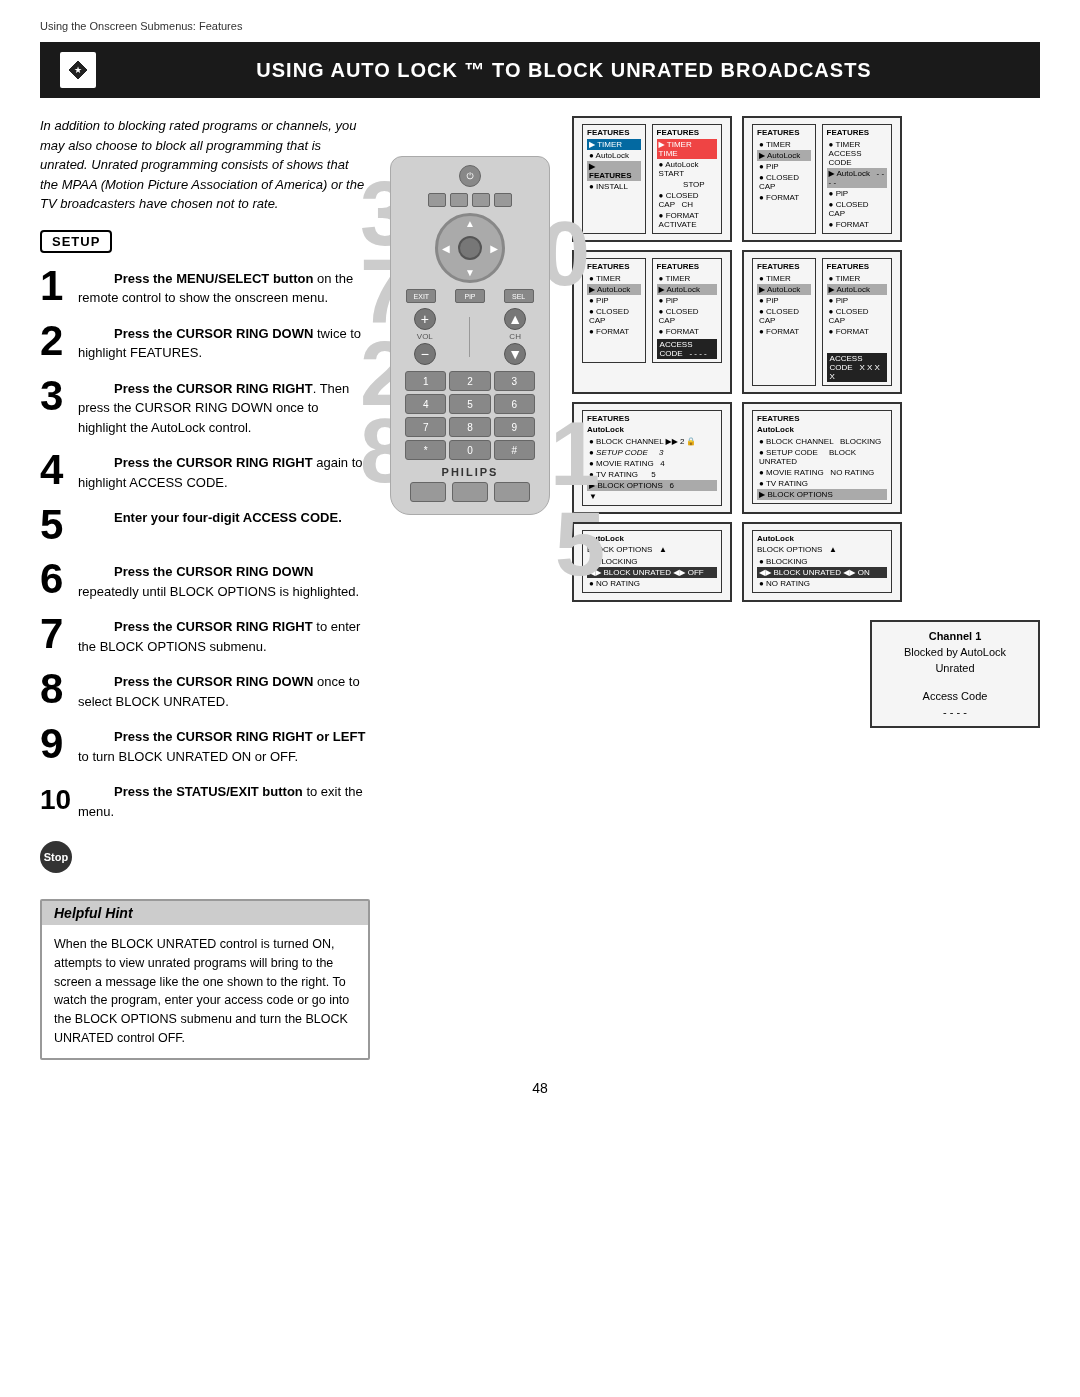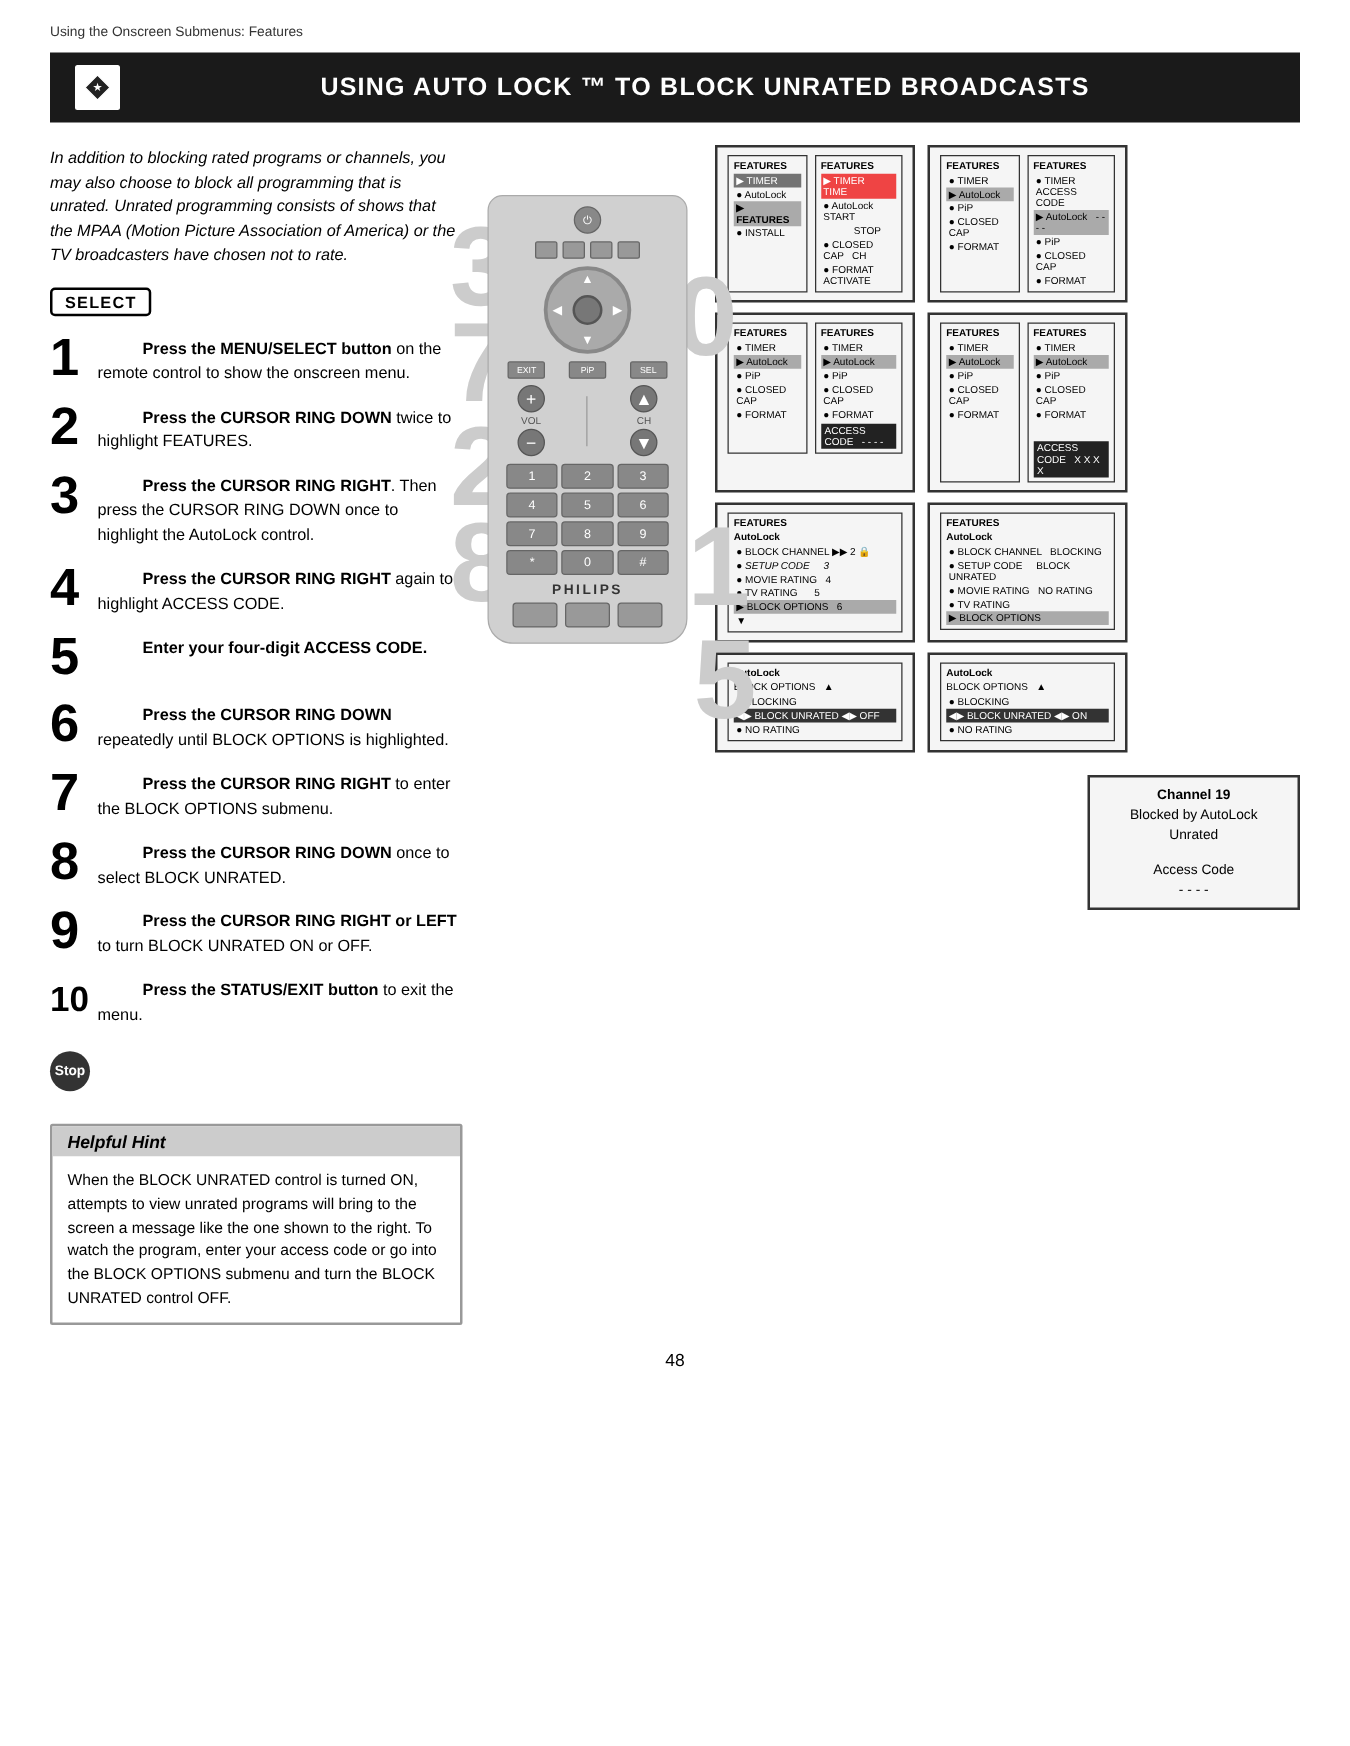--- a/index.html
+++ b/index.html
@@ -352,21 +352,21 @@
     </div>
     <h1>Using Auto Lock ™ to Block Unrated Broadcasts</h1>
   </div>
 
   <div class="main-content">
 
     <div class="left-column">
 
       <p class="intro-text">In addition to blocking rated programs or channels, you may also choose to block all programming that is unrated. Unrated programming consists of shows that the MPAA (Motion Picture Association of America) or the TV broadcasters have chosen not to rate.</p>
 
-      <div class="begin-badge">SELECT</div>
+      <div class="begin-badge">SETUP</div>
 
       <ol class="steps-list">
 
         <li class="step-item">
           <span class="step-number">1</span>
           <span class="step-text">
             <strong>Press the MENU/SELECT button</strong> on the remote control to show the onscreen menu.
           </span>
         </li>
 
@@ -542,21 +542,21 @@
         </div>
 
         <div class="screens-column">
 
           <div class="screens-row">
 
             <div class="screen-panel" style="width:160px; min-height:85px;">
               <div style="display:flex; gap:6px; font-size:9px;">
                 <div style="border:1px solid #333; padding:3px 4px; width:65px;">
                   <div style="font-size:8px; font-weight:bold; margin-bottom:2px;">FEATURES</div>
-                  <div style="background:#737373;color:#fff;padding:1px 2px;font-size:8px;">▶ TIMER</div>
+                  <div style="background:#0369a1;color:#fff;padding:1px 2px;font-size:8px;">▶ TIMER</div>
                   <div style="font-size:8px; padding:1px 2px;">● AutoLock</div>
                   <div style="font-size:8px; padding:1px 2px; background:#aaa; font-weight:bold;">▶ FEATURES</div>
                   <div style="font-size:8px; padding:1px 2px;">● INSTALL</div>
                 </div>
                 <div style="border:1px solid #333; padding:3px 4px; width:72px;">
                   <div style="font-size:8px; font-weight:bold; margin-bottom:2px;">FEATURES</div>
                   <div style="font-size:8px; padding:1px 2px; background:#ef4444; color:#fff;">▶ TIMER &nbsp;&nbsp; TIME</div>
                   <div style="font-size:8px; padding:1px 2px;">● AutoLock &nbsp; START</div>
                   <div style="font-size:8px; padding:1px 2px;">&nbsp;&nbsp;&nbsp;&nbsp;&nbsp;&nbsp;&nbsp;&nbsp;&nbsp;&nbsp; STOP</div>
                   <div style="font-size:8px; padding:1px 2px;">● CLOSED CAP &nbsp; CH</div>
@@ -687,21 +687,21 @@
                 <div style="padding:1px 2px;">● NO RATING</div>
               </div>
             </div>
           </div>
 
         </div>
       </div>
 
       <div style="display:flex; justify-content:flex-end; margin-top:10px;">
         <div class="hint-screen">
-          <div style="font-weight:bold;">Channel 19</div>
+          <div style="font-weight:bold;">Channel 1</div>
           <div>Blocked by AutoLock</div>
           <div>Unrated</div>
           <div style="height:8px;"></div>
           <div>Access Code</div>
           <div>- - - -</div>
         </div>
       </div>
 
     </div>
   </div>

